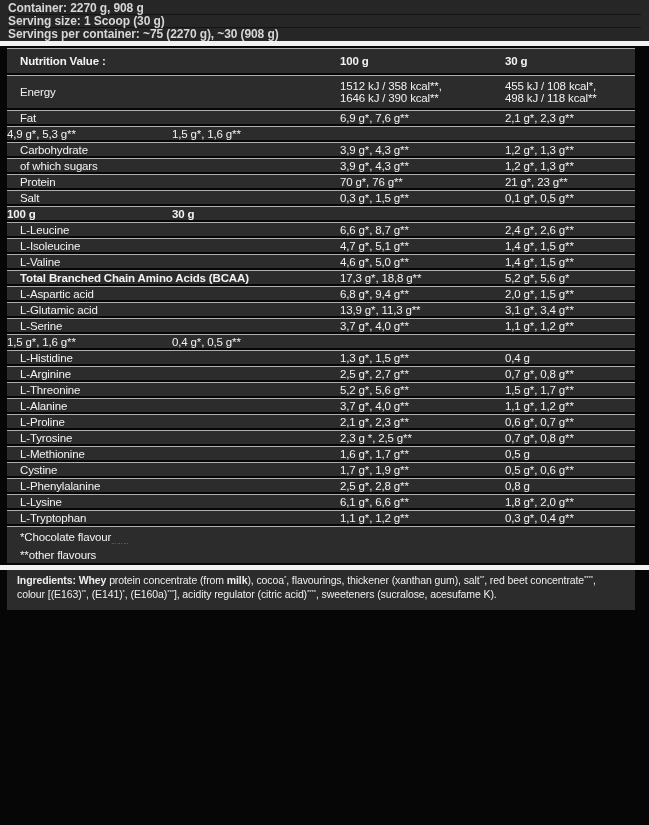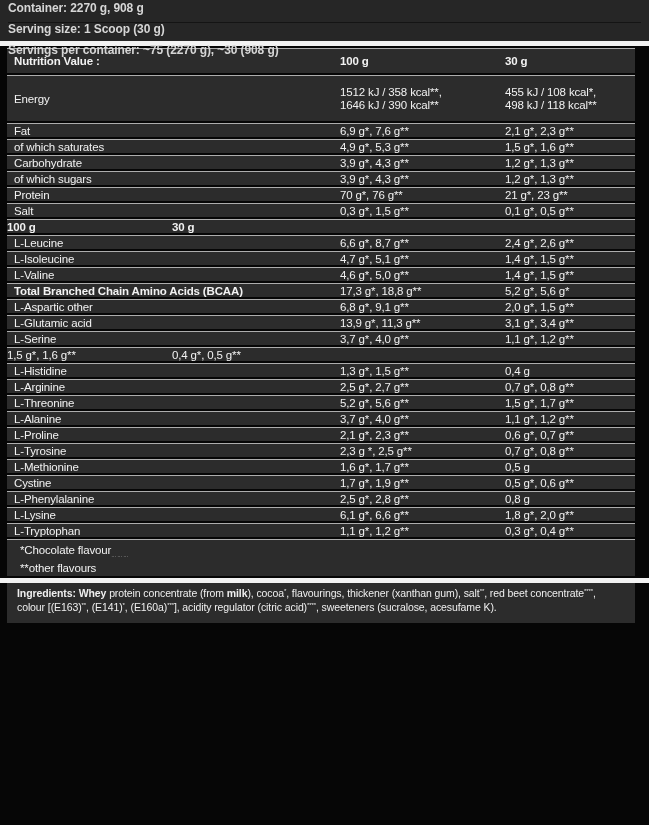--- a/index.html
+++ b/index.html
@@ -16,40 +16,40 @@
   .page{
     position:relative;width:649px;height:825px;overflow:hidden;
     background:var(--page-bg);
     font-family:"Liberation Sans",sans-serif;
     -webkit-font-smoothing:antialiased;
   }
   
   .topinfo{background:var(--topinfo-bg);padding:2px 8px 3px 8px;height:41px}
   .topinfo .line{
     font-size:12px;font-weight:700;color:var(--text-dim);
-    line-height:12px;padding-bottom:8px;border-bottom:1px solid #141414;
+    line-height:12px;padding-bottom:0px;border-bottom:1px solid #141414;
     letter-spacing:-0.1px;white-space:nowrap;
   }
   .topinfo .line:last-child{border-bottom:none}
   
   .divider{height:5px;background:var(--divider)}
   .divider.bottom{margin-top:2px}
   
   .tablewrap{margin:2px 14px 0 7px}
   .row{
     display:flex;align-items:center;background:var(--panel-bg);
     height:14px;border-top:1px solid var(--separator);margin-top:2px;
   }
   .row.head{height:25px;margin-top:0}
-  .row.tall{height:46px}
+  .row.tall{height:33px}
   .cell{
     color:var(--text);font-size:11.5px;letter-spacing:-0.15px;
     white-space:nowrap;overflow:hidden;
   }
-  .label{flex:1 1 auto;padding-left:7px}
+  .label{flex:1 1 auto;padding-left:13px}
   .v100{width:165px;flex:none}
   .v30{width:130px;flex:none}
   .b{font-weight:700}
   .tall .v100,.tall .v30{white-space:pre-line;line-height:12.5px}
   
   .footblock{
     background:var(--panel-bg);border-top:1px solid var(--separator);
     margin:2px 14px 0 7px;height:37px;padding:4px 0 0 13px;
   }
   .fline{font-size:11.5px;color:var(--text);line-height:13px;letter-spacing:-0.15px}
@@ -86,21 +86,20 @@
 1646 kJ / 390 kcal**</span>
           <span class="cell v30">455 kJ / 108 kcal*,
 498 kJ / 118 kcal**</span>
         </div>
         <div class="row">
           <span class="cell label">Fat</span>
           <span class="cell v100">6,9 g*, 7,6 g**</span>
           <span class="cell v30">2,1 g*, 2,3 g**</span>
         </div>
         <div class="row">
-          <span class="cell label">of which saturates</span>
           <span class="cell v100">4,9 g*, 5,3 g**</span>
           <span class="cell v30">1,5 g*, 1,6 g**</span>
         </div>
         <div class="row">
           <span class="cell label">Carbohydrate</span>
           <span class="cell v100">3,9 g*, 4,3 g**</span>
           <span class="cell v30">1,2 g*, 1,3 g**</span>
         </div>
         <div class="row">
           <span class="cell label">of which sugars</span>
@@ -135,22 +134,22 @@
           <span class="cell label">L-Valine</span>
           <span class="cell v100">4,6 g*, 5,0 g**</span>
           <span class="cell v30">1,4 g*, 1,5 g**</span>
         </div>
         <div class="row">
           <span class="cell label b">Total Branched Chain Amino Acids (BCAA)</span>
           <span class="cell v100">17,3 g*, 18,8 g**</span>
           <span class="cell v30">5,2 g*, 5,6 g*</span>
         </div>
         <div class="row">
-          <span class="cell label">L-Aspartic other</span>
-          <span class="cell v100">6,8 g*, 9,1 g**</span>
+          <span class="cell label">L-Aspartic acid</span>
+          <span class="cell v100">6,8 g*, 9,4 g**</span>
           <span class="cell v30">2,0 g*, 1,5 g**</span>
         </div>
         <div class="row">
           <span class="cell label">L-Glutamic acid</span>
           <span class="cell v100">13,9 g*, 11,3 g**</span>
           <span class="cell v30">3,1 g*, 3,4 g**</span>
         </div>
         <div class="row">
           <span class="cell label">L-Serine</span>
           <span class="cell v100">3,7 g*, 4,0 g**</span>

